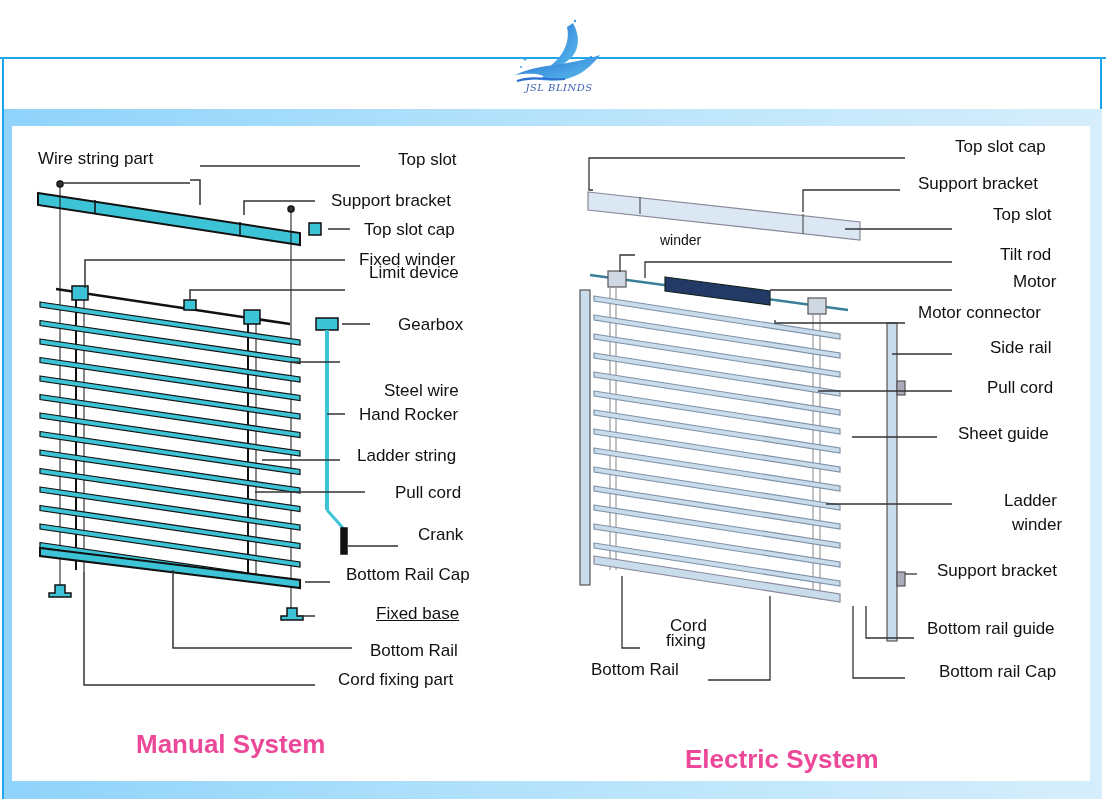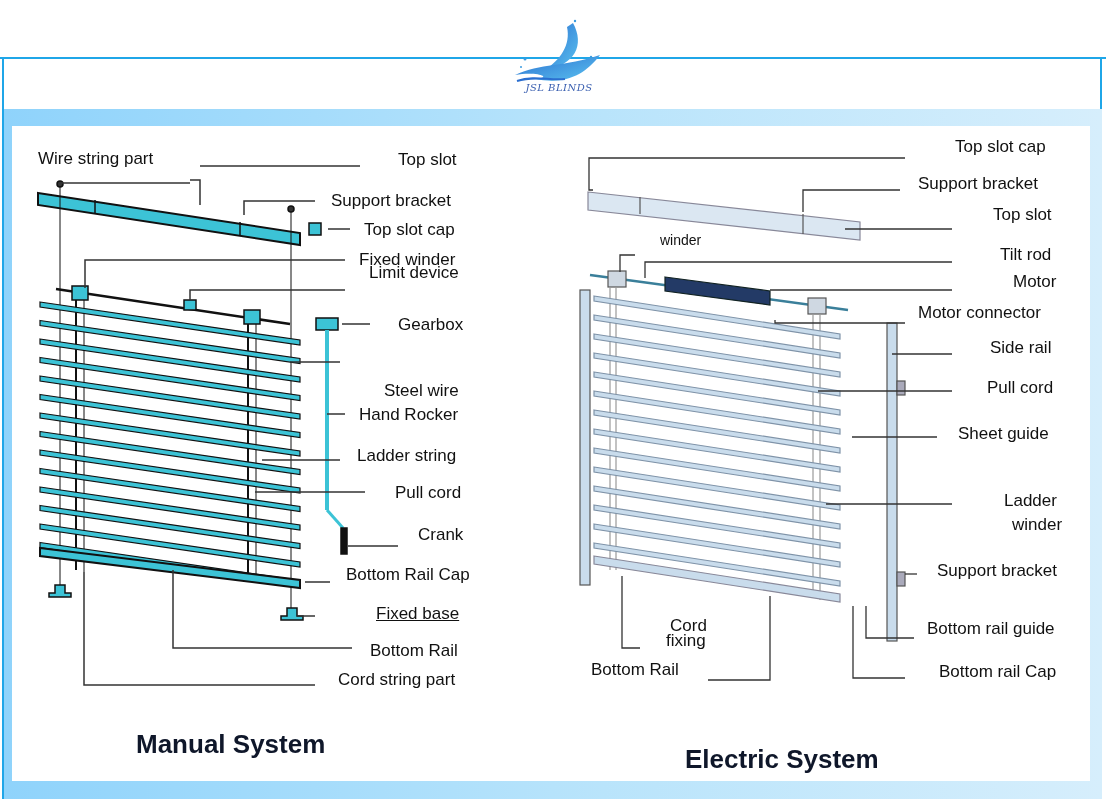--- a/index.html
+++ b/index.html
@@ -5,21 +5,21 @@
   html,body{margin:0;padding:0;background:#fff;}
   body{width:1106px;height:801px;position:relative;overflow:hidden;font-family:"Liberation Sans",sans-serif;}
   .frame{position:absolute;left:2px;top:57px;width:1100px;height:742px;border:2px solid #1fa6e8;border-bottom:none;box-sizing:border-box;}
   .topline-l{position:absolute;left:0;top:57px;width:505px;height:2px;background:#1fa6e8;}
   .topline-r{position:absolute;left:612px;top:57px;width:494px;height:2px;background:#1fa6e8;}
   .band{position:absolute;left:4px;top:109px;width:1098px;height:690px;background:linear-gradient(90deg,#8fd3fb 0%,#b6e3fb 50%,#d6eefc 100%);}
   .panel{position:absolute;left:12px;top:126px;width:1078px;height:655px;background:#fff;}
   .logo{position:absolute;left:505px;top:15px;width:107px;height:85px;}
   .logo-text{position:absolute;left:509px;top:82px;width:100px;text-align:center;font-family:"DejaVu Serif",serif;font-style:italic;font-size:10px;color:#3a5fb0;letter-spacing:0.5px;}
   .lbl{position:absolute;font-size:17px;color:#111;white-space:nowrap;line-height:1;}
-  .sys{position:absolute;font-weight:bold;font-size:26px;color:#0f172a;line-height:1;}
+  .sys{position:absolute;font-weight:bold;font-size:26px;color:#ec4899;line-height:1;}
   svg.diag{position:absolute;left:0;top:0;}
 </style>
 </head>
 <body>
 
 <div class="topline-l"></div>
 <div class="topline-r"></div>
 <div class="frame"></div>
 <div class="band"></div>
 <div class="panel"></div>
@@ -180,21 +180,21 @@
 <div class="lbl" style="left:369px;top:264px;">Limit device</div>
 <div class="lbl" style="left:398px;top:316px;">Gearbox</div>
 <div class="lbl" style="left:384px;top:353px;margin-top:29px;">Steel wire</div>
 <div class="lbl" style="left:359px;top:406px;">Hand Rocker</div>
 <div class="lbl" style="left:357px;top:447px;">Ladder string</div>
 <div class="lbl" style="left:395px;top:484px;">Pull cord</div>
 <div class="lbl" style="left:418px;top:526px;">Crank</div>
 <div class="lbl" style="left:346px;top:566px;">Bottom Rail Cap</div>
 <div class="lbl" style="left:376px;top:605px;text-decoration:underline;">Fixed base</div>
 <div class="lbl" style="left:370px;top:642px;">Bottom Rail</div>
-<div class="lbl" style="left:338px;top:671px;">Cord string part</div>
+<div class="lbl" style="left:338px;top:671px;">Cord fixing part</div>
 <div class="sys" style="left:136px;top:731px;">Manual System</div>
 
 <div class="lbl" style="left:955px;top:138px;">Top slot cap</div>
 <div class="lbl" style="left:918px;top:175px;">Support bracket</div>
 <div class="lbl" style="left:993px;top:206px;">Top slot</div>
 <div class="lbl" style="left:660px;top:233px;font-size:14px;">winder</div>
 <div class="lbl" style="left:1000px;top:246px;">Tilt rod</div>
 <div class="lbl" style="left:1013px;top:273px;">Motor</div>
 <div class="lbl" style="left:918px;top:304px;">Motor connector</div>
 <div class="lbl" style="left:990px;top:339px;">Side rail</div>

